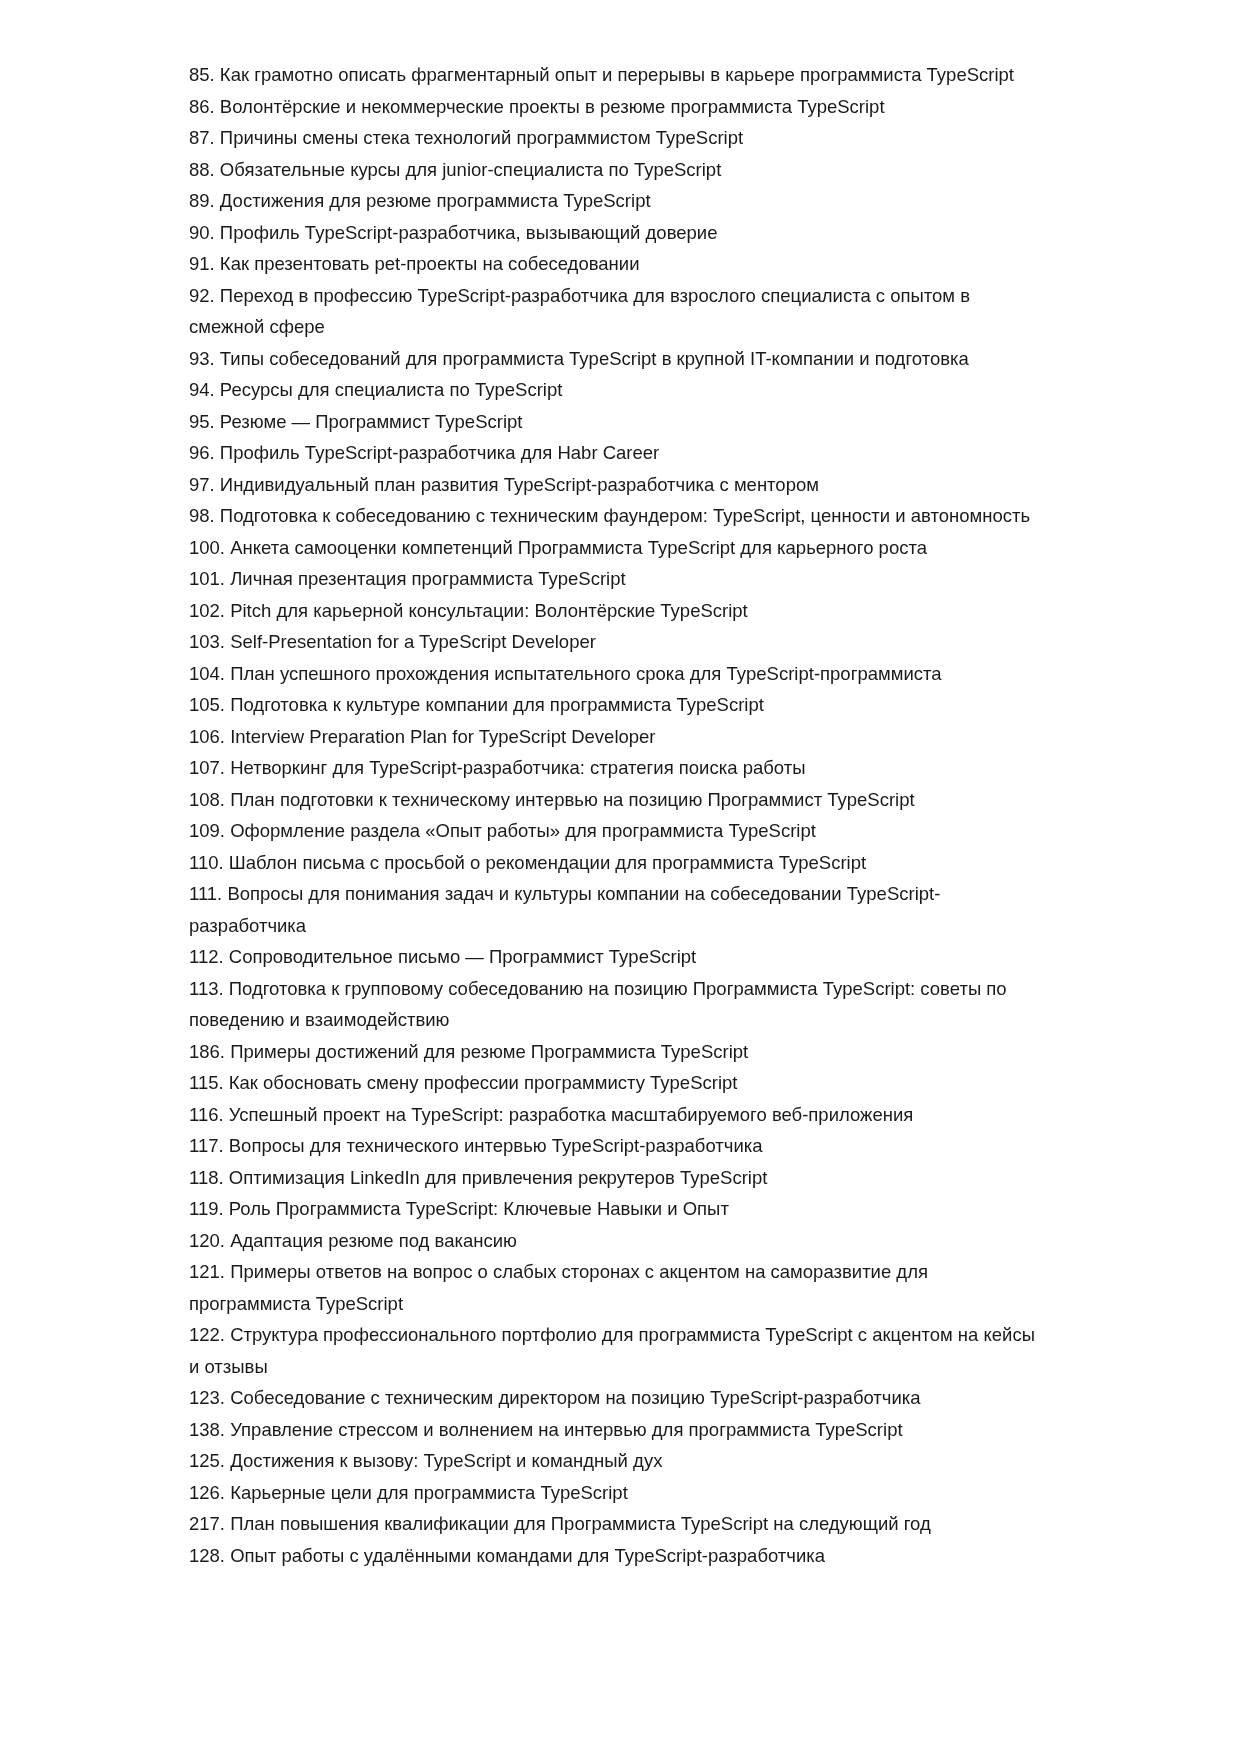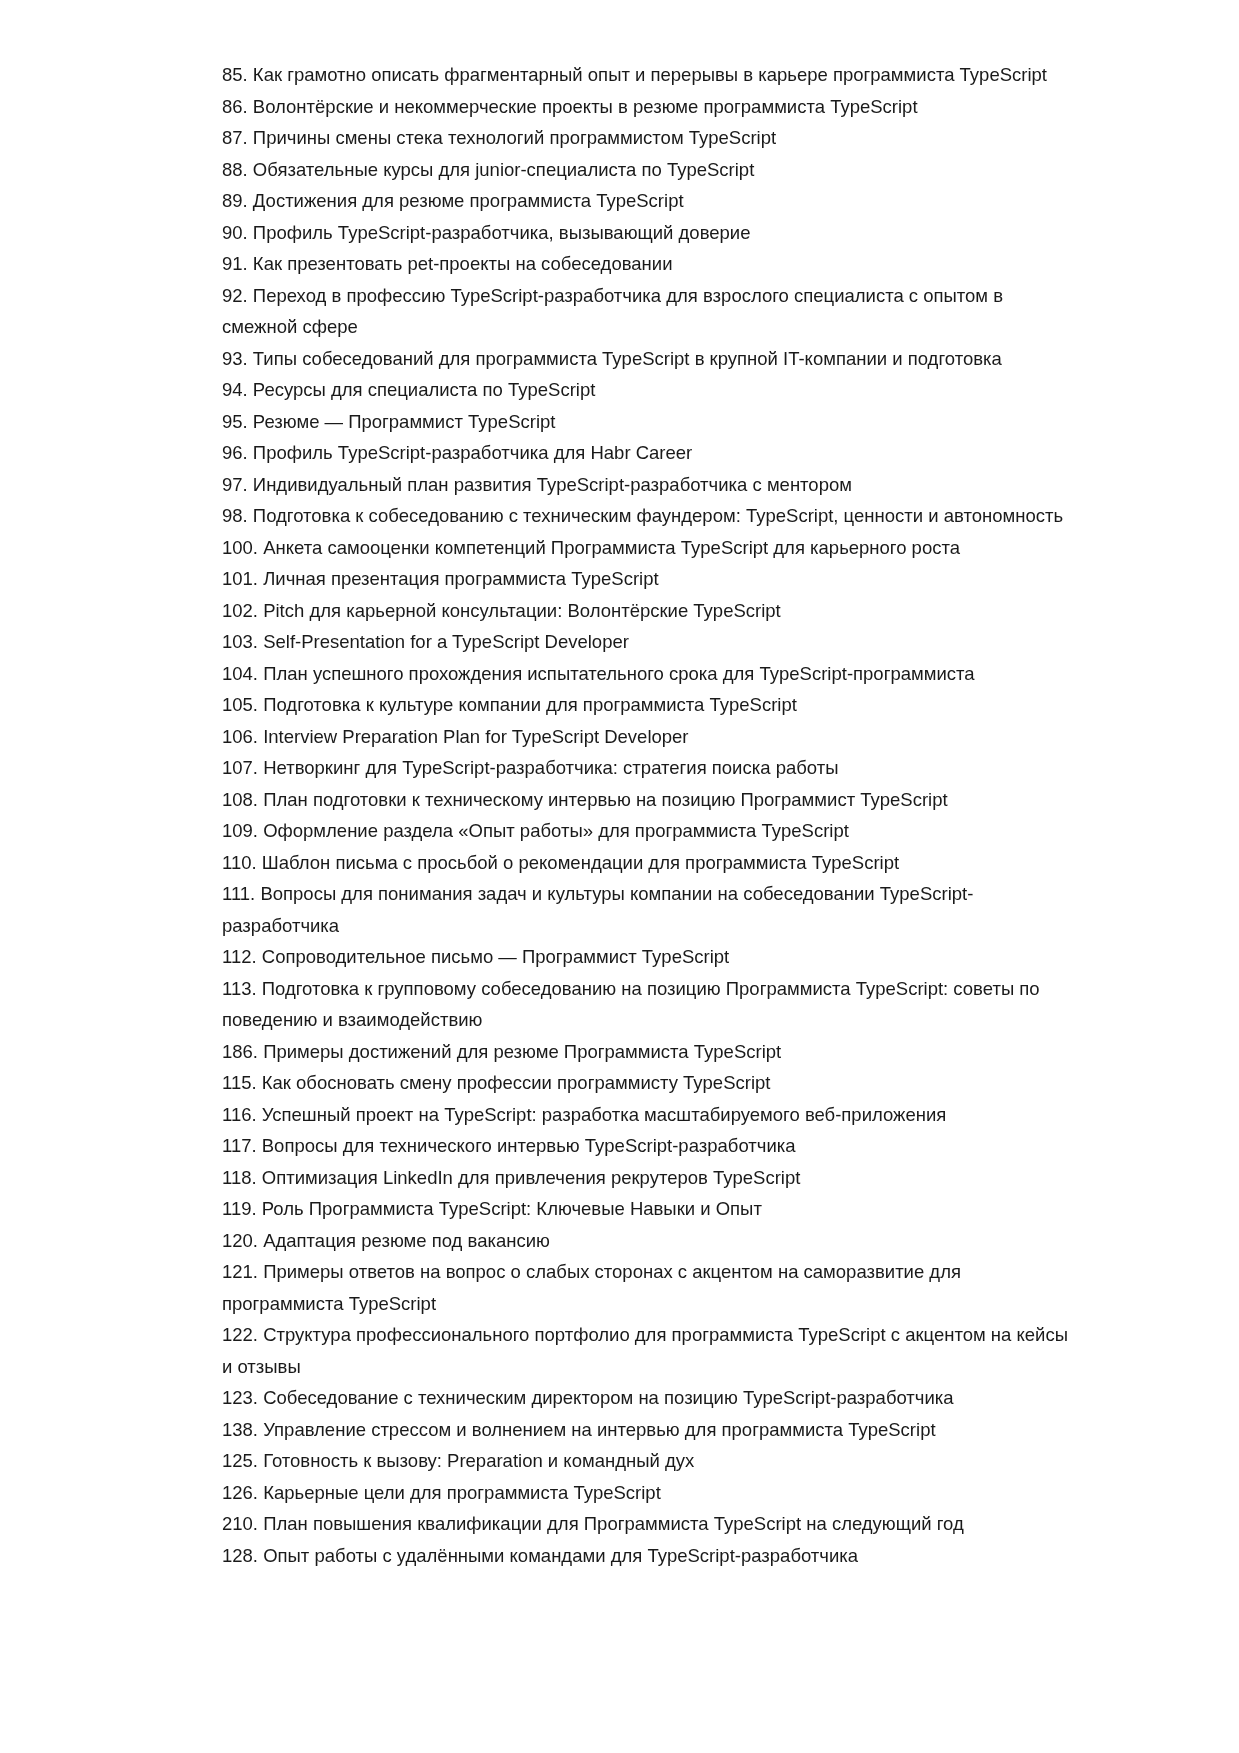--- a/index.html
+++ b/index.html
@@ -15,21 +15,20 @@
   }
   .page {
     position: absolute;
     left: 189px;
     top: 59px;
     width: 860px;
     font-family: "Liberation Sans", sans-serif;
     font-size: 18.5px;
     line-height: 31.5px;
     color: #1a1a1a;
-    margin-left: 33px;
   }
   .item {
     margin: 0;
     padding: 0;
   }
 </style>
 </head>
 <body>
 
 <div class="page" id="list">
@@ -65,17 +64,17 @@
     <p class="item"><span>115.</span> <span>Как обосновать смену профессии программисту TypeScript</span></p>
     <p class="item"><span>116.</span> <span>Успешный проект на TypeScript: разработка масштабируемого веб-приложения</span></p>
     <p class="item"><span>117.</span> <span>Вопросы для технического интервью TypeScript-разработчика</span></p>
     <p class="item"><span>118.</span> <span>Оптимизация LinkedIn для привлечения рекрутеров TypeScript</span></p>
     <p class="item"><span>119.</span> <span>Роль Программиста TypeScript: Ключевые Навыки и Опыт</span></p>
     <p class="item"><span>120.</span> <span>Адаптация резюме под вакансию</span></p>
     <p class="item"><span>121.</span> <span>Примеры ответов на вопрос о слабых сторонах с акцентом на саморазвитие для программиста TypeScript</span></p>
     <p class="item"><span>122.</span> <span>Структура профессионального портфолио для программиста TypeScript с акцентом на кейсы и отзывы</span></p>
     <p class="item"><span>123.</span> <span>Собеседование с техническим директором на позицию TypeScript-разработчика</span></p>
     <p class="item"><span>138.</span> <span>Управление стрессом и волнением на интервью для программиста TypeScript</span></p>
-    <p class="item"><span>125.</span> <span>Готовность к вызову: Preparation и командный дух</span></p>
+    <p class="item"><span>125.</span> <span>Достижения к вызову: TypeScript и командный дух</span></p>
     <p class="item"><span>126.</span> <span>Карьерные цели для программиста TypeScript</span></p>
-    <p class="item"><span>210.</span> <span>План повышения квалификации для Программиста TypeScript на следующий год</span></p>
+    <p class="item"><span>217.</span> <span>План повышения квалификации для Программиста TypeScript на следующий год</span></p>
     <p class="item"><span>128.</span> <span>Опыт работы с удалёнными командами для TypeScript-разработчика</span></p>
   </div>
 
 </body></html>

